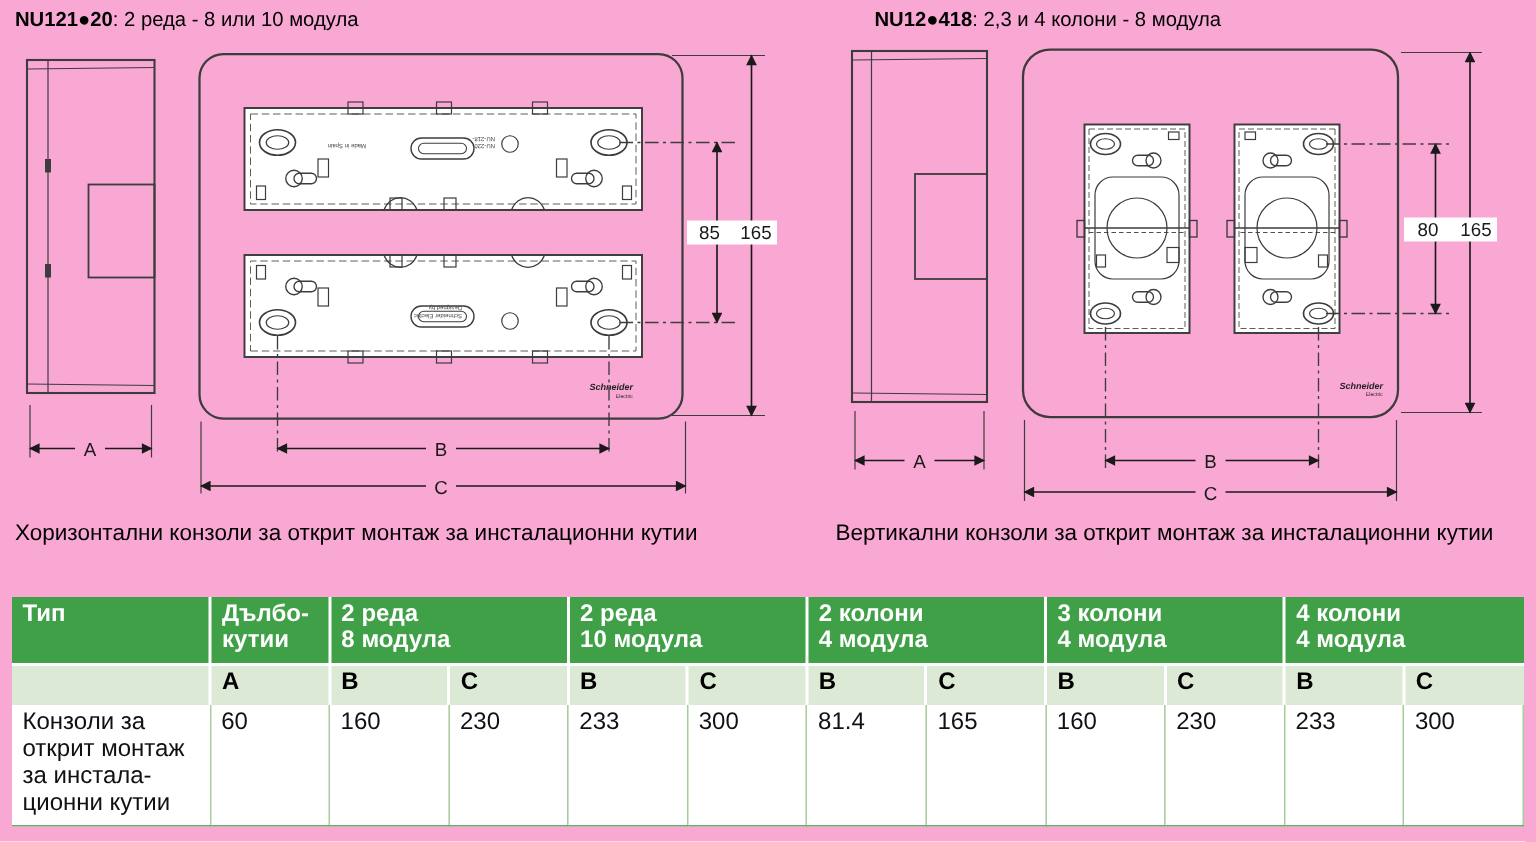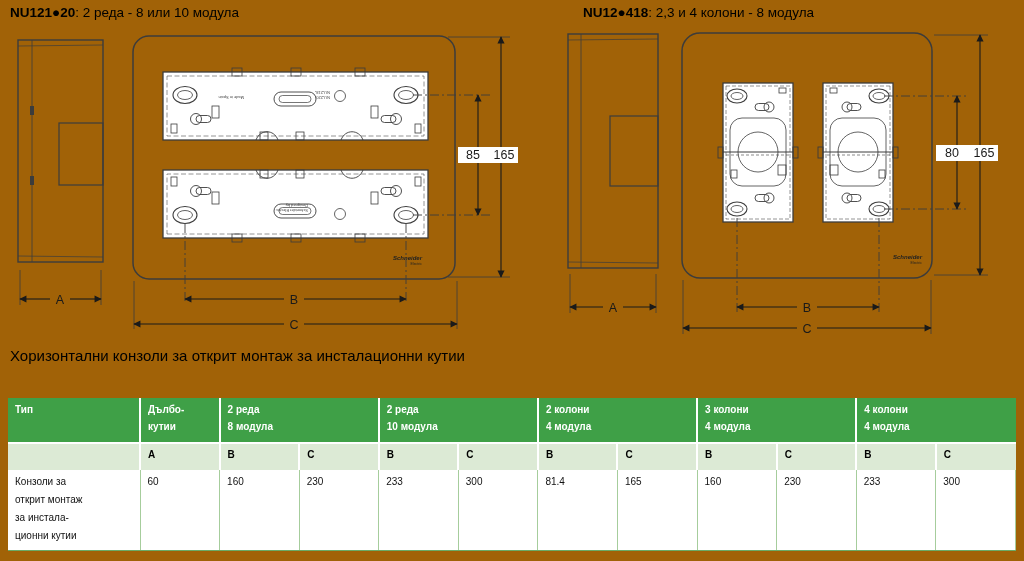--- a/index.html
+++ b/index.html
@@ -3,42 +3,42 @@
 <meta charset="utf-8">
 <style>
   :root{
     --header-green:#3fa047;
     --subheader-green:#dcead5;
     --grid-green:#a6cd9c;
     --line-dark:#3c3c3c;
   }
   html,body{margin:0;padding:0;background:#fff;}
   body{font-family:"Liberation Sans",sans-serif;color:#111;}
-  .page{position:relative;width:1024px;height:561px;background:#a16207;overflow:hidden;}
+  .page{position:relative;width:1024px;height:561px;background:#f9a8d4;overflow:hidden;}
 
   .fig-title{position:absolute;top:4px;font-size:13.5px;line-height:17px;color:#000;white-space:nowrap;}
   .fig-title .code{font-weight:bold;}
   .fig-title--left{left:10px;}
   .fig-title--right{left:557px;padding-left:26px;}
 
   .drawing{position:absolute;top:28px;}
   .drawing--left{left:8px;}
   .drawing--right{left:554px;}
   svg text{font-family:"Liberation Sans",sans-serif;fill:#1a1a1a;}
   .dimlabel{font-size:12.5px;}
   .microtext{font-size:4px;fill:#444;}
   .logotext{font-size:6px;font-weight:bold;font-style:italic;fill:#222;}
   .logotext2{font-size:3.5px;fill:#222;}
 
   .caption{position:absolute;top:346px;font-size:15px;line-height:19px;color:#000;}
   .caption--left{left:10px;width:520px;}
   .caption--right{left:557px;width:460px;}
 
   .spec-table{position:absolute;left:8px;top:398px;width:1008px;border-collapse:collapse;table-layout:fixed;}
-  .spec-table td,.spec-table th{padding:3px 7px;vertical-align:top;text-align:left;font-size:10px;}
+  .spec-table td,.spec-table th{padding:3px 7px;vertical-align:top;text-align:left;font-size:16px;}
   .spec-table .hdr th{background:var(--header-green);color:#fff;font-weight:bold;
       border-right:2px solid #fff;border-bottom:2px solid #fff;height:38px;white-space:pre-line;line-height:17px;}
   .spec-table .hdr th:last-child{border-right:none;}
   .spec-table .sub td{background:var(--subheader-green);font-weight:bold;color:#000;
       border-right:2px solid #fff;height:20px;line-height:16px;}
   .spec-table .sub td:last-child{border-right:none;}
   .spec-table .data td{background:#fff;border-right:1px solid var(--grid-green);
       border-bottom:1.5px solid #6aab66;height:74px;line-height:18px;white-space:pre-line;}
   .spec-table .data td:first-child{border-left:none;}
 </style>
@@ -241,20 +241,21 @@
         <g stroke="#1a1a1a">
           <line x1="129" y1="300" x2="243" y2="300" marker-start="url(#ahR)"></line>
           <line x1="263" y1="300" x2="377" y2="300" marker-end="url(#ahR)"></line>
         </g>
         <text class="dimlabel" x="253" y="305" text-anchor="middle" stroke="none">C</text>
       </g>
     </g>
   </svg>
 
   <div class="caption caption--left">Хоризонтални конзоли за открит монтаж за инсталационни кутии</div>
+  <div class="caption caption--right">Вертикални конзоли за открит монтаж за инсталационни кутии</div>
 
   <table class="spec-table">
     <colgroup>
       <col style="width:132px">
       <col span="11">
     </colgroup>
     <tbody>
         <tr class="hdr">
       <th>Тип</th>
       <th>Дълбо-

